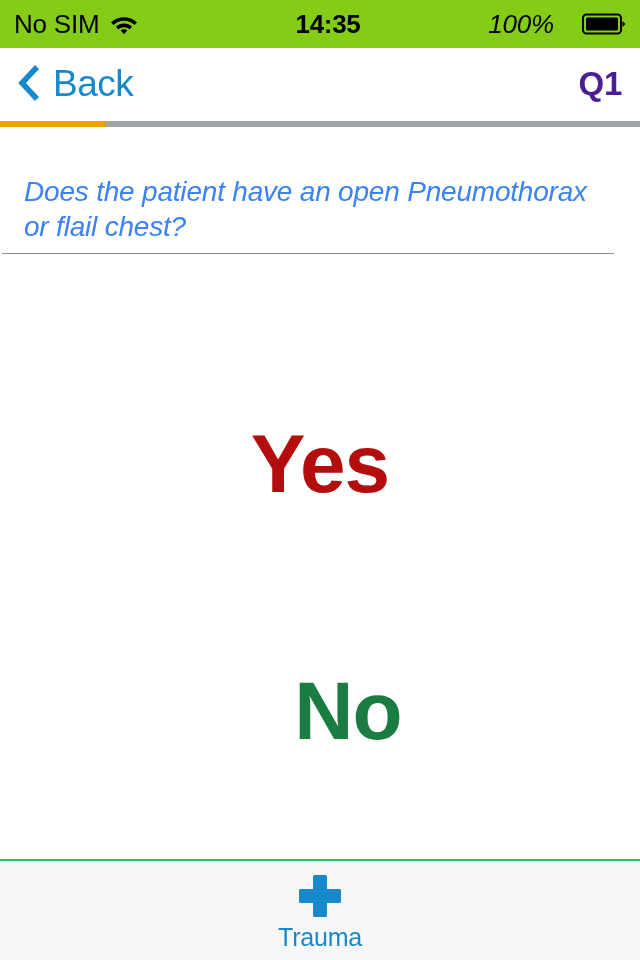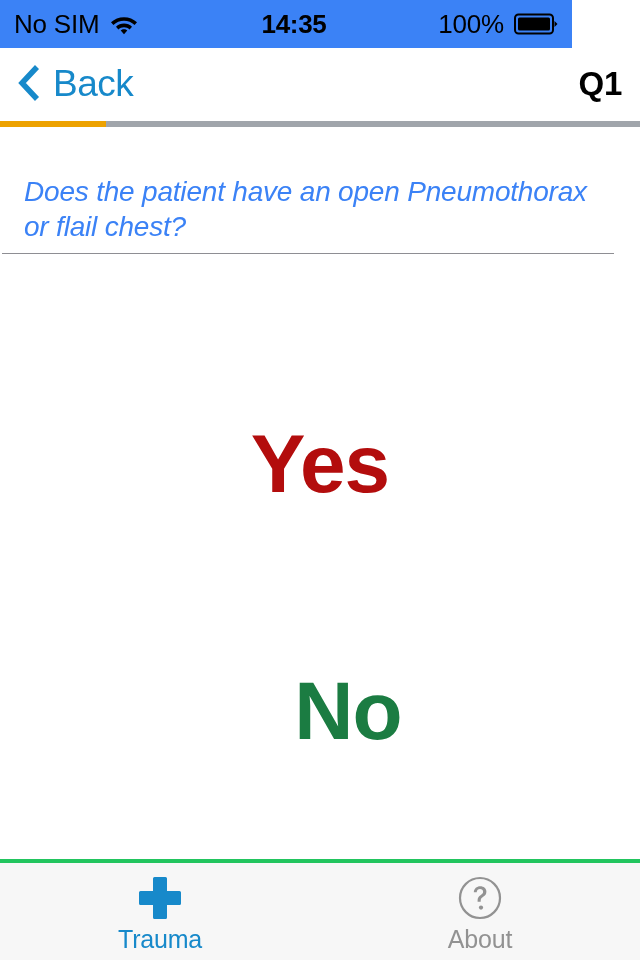--- a/index.html
+++ b/index.html
@@ -12,23 +12,23 @@
     background: #ffffff;
     font-family: "Liberation Sans", sans-serif;
     overflow: hidden;
     position: relative;
   }
 
   
   .status-bar {
     position: absolute;
     top: 0; left: 0;
-    width: 572px;
+    width: 640px;
     height: 48px;
-    background: #3b82f6;
+    background: #84cc16;
     display: flex;
     align-items: center;
     box-sizing: border-box;
     padding: 0 14px 0 14px;
   }
   .status-left {
     display: flex;
     align-items: center;
     gap: 10px;
     flex: 1 1 0;
@@ -36,22 +36,23 @@
   .status-center {
     flex: 0 0 auto;
     display: flex;
     justify-content: center;
     margin-left: 16px;
   }
   .status-right {
     display: flex;
     align-items: center;
     justify-content: flex-end;
-    gap: 10px;
-    flex: 1 1 0;
+    gap: 28px;
+    flex: 1 1 0;
+    font-style: italic;
   }
   .status-text {
     font-size: 26px;
     font-weight: 400;
     color: #000000;
     letter-spacing: -0.2px;
     line-height: 1;
     white-space: nowrap;
   }
   .status-time {
@@ -87,21 +88,21 @@
   .nav-back-label {
     font-size: 37px;
     color: #1789ca;
     line-height: 1;
     letter-spacing: -0.5px;
   }
   .nav-title {
     flex: 0 0 auto;
     font-size: 33px;
     font-weight: 700;
-    color: #000000;
+    color: #4c1d95;
     letter-spacing: -0.3px;
     line-height: 1;
     text-align: center;
   }
   .nav-restart {
     flex: 1 1 0;
     text-align: right;
     font-size: 37px;
     color: #1789ca;
     letter-spacing: -0.5px;
@@ -182,21 +183,21 @@
     padding-left: 28px;
   }
 
   
   .tab-bar {
     position: absolute;
     left: 0; top: 859px;
     width: 640px;
     height: 101px;
     background: #f7f7f7;
-    border-top: 4px solid #22c55e;
+    border-top: 2px solid #22c55e;
     box-sizing: border-box;
     display: flex;
   }
   .tab-item {
     flex: 1 1 0;
     display: flex;
     flex-direction: column;
     align-items: center;
     justify-content: flex-start;
     padding-top: 12px;
@@ -281,24 +282,14 @@
   <div class="tab-item tab-active">
     <span class="tab-icon">
       <svg class="plus-icon" viewBox="0 0 46 46" xmlns="http://www.w3.org/2000/svg">
         <path d="M17.5 2 h11 a1.5 1.5 0 0 1 1.5 1.5 V16 h12.5 a1.5 1.5 0 0 1 1.5 1.5 v11 a1.5 1.5 0 0 1 -1.5 1.5 H30 v12.5 a1.5 1.5 0 0 1 -1.5 1.5 h-11 a1.5 1.5 0 0 1 -1.5 -1.5 V30 H3.5 A1.5 1.5 0 0 1 2 28.5 v-11 A1.5 1.5 0 0 1 3.5 16 H16 V3.5 A1.5 1.5 0 0 1 17.5 2 z" fill="#1789ca"></path>
       </svg>
     </span>
     <span class="tab-label">Trauma</span>
   </div>
 
 
-  <div class="tab-item tab-inactive">
-    <span class="tab-icon">
-      <svg class="help-icon" viewBox="0 0 44 44" xmlns="http://www.w3.org/2000/svg">
-        <circle cx="22" cy="22" r="20" fill="none" stroke="#929292" stroke-width="2.2"></circle>
-        <path d="M15.8 16.2c0.3-3.6 3.0-5.9 6.4-5.9 3.6 0 6.2 2.2 6.2 5.4 0 2.3-1.1 3.7-3.2 5.1-1.9 1.3-2.5 2.2-2.5 3.9v1.0h-3.1v-1.4c0-2.3 0.8-3.6 2.9-5.0 1.9-1.3 2.6-2.1 2.6-3.5 0-1.6-1.3-2.7-3.1-2.7-1.8 0-3.1 1.1-3.3 3.1z" fill="#929292"></path>
-        <circle cx="23" cy="31.6" r="2.1" fill="#929292"></circle>
-      </svg>
-    </span>
-    <span class="tab-label">About</span>
-  </div>
 
 </div>
 
 </body></html>

